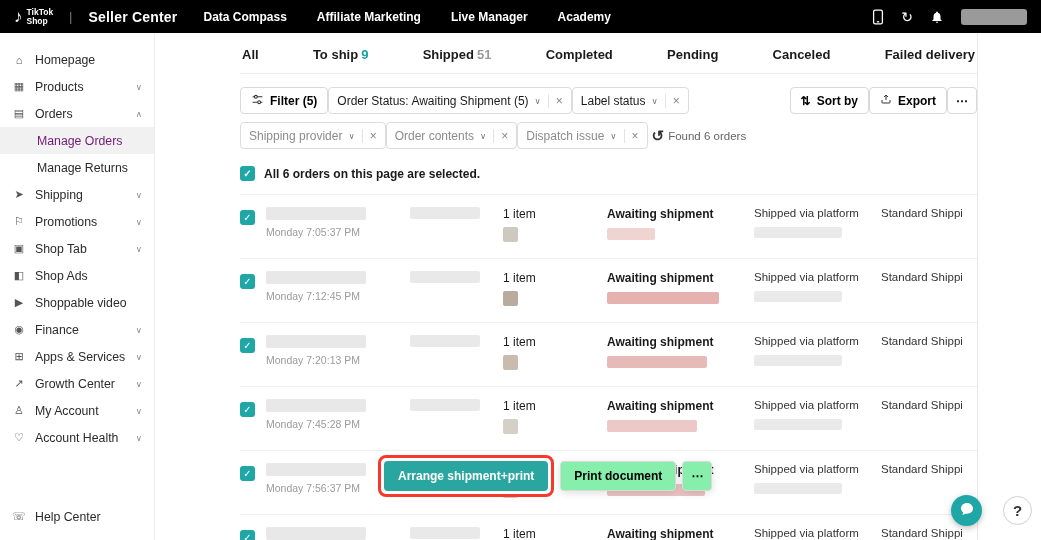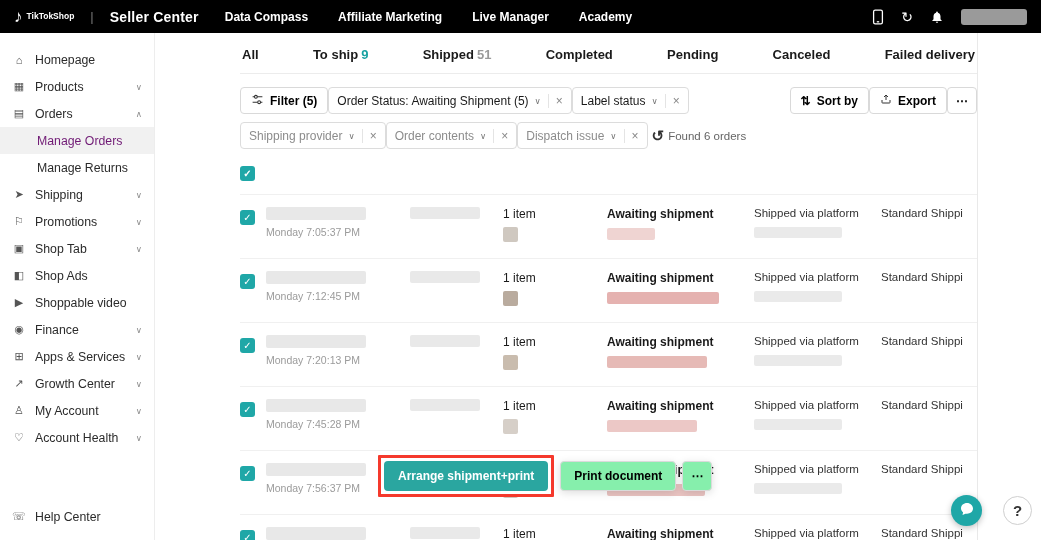--- a/index.html
+++ b/index.html
@@ -6,21 +6,21 @@
   html,body { width:1041px; height:540px; }
   body {
     position:relative; overflow:hidden; background:#fff;
     font-family:"Liberation Sans", sans-serif; color:#1a1a1a;
   }
   
   .top-header{position:absolute;top:0;left:0;right:0;height:33px;background:#000;color:#fff;
     display:flex;align-items:center;padding:0 14px;gap:14px;}
   .logo{display:flex;align-items:center;gap:4px;}
   .note-glyph{font-size:17px;line-height:1;}
-  .brand-text{display:flex;flex-direction:row;line-height:1.05;font-size:8.5px;font-weight:bold;}
+  .brand-text{display:flex;flex-direction:column;line-height:1.05;font-size:8.5px;font-weight:bold;}
   .hdr-divider{color:#777;font-size:13px;margin:0 2px;}
   .hdr-title{font-size:14px;font-weight:bold;letter-spacing:.2px;}
   .hdr-nav{display:flex;gap:30px;margin-left:12px;font-size:12px;font-weight:600;}
   .hdr-nav span{cursor:pointer;}
   .hdr-right{margin-left:auto;display:flex;align-items:center;gap:17px;}
   .hdr-icon{display:inline-flex;align-items:center;justify-content:center;cursor:pointer;}
   .refresh-glyph{font-size:14px;color:#fff;}
   .account-blur{width:66px;height:16px;border-radius:3px;background:#b5b5b5;opacity:.85;}
   
   .sidebar{position:absolute;top:33px;left:0;bottom:0;width:155px;background:#fff;
@@ -78,21 +78,21 @@
   .pink-bar{height:12px;border-radius:2px;background:#eac4c2;margin-top:7px;width:98px;}
   .order-row:nth-child(1) .pink-bar{width:48px;background:#efd4d2;}
   .order-row:nth-child(2) .pink-bar{width:112px;background:#e5b2b0;}
   .order-row:nth-child(3) .pink-bar{width:100px;background:#e6bab6;}
   .order-row:nth-child(4) .pink-bar{width:90px;background:#ecc8c6;}
   .order-row:nth-child(2) .thumb{background:#b9ab9e;}
   .order-row:nth-child(3) .thumb{background:#c9bcae;}
   .order-row:nth-child(4) .thumb{background:#d6cfc8;}
   
   .actions{position:absolute;left:138px;top:4px;display:flex;align-items:center;gap:6px;z-index:5;}
-  .red-box{border:3px solid #f5392c;border-radius:1px;padding:3px;background:#fff;}
+  .red-box{border:3px solid #f5392c;border-radius:8px;padding:3px;background:#fff;}
   .btn-primary{background:#2aa6a0;color:#fff;border:none;border-radius:4px;height:30px;padding:0 14px;
     font-size:12px;font-weight:600;cursor:pointer;font-family:inherit;}
   .btn-white{background:#86efac;border:1px solid #dadada;border-radius:4px;height:30px;padding:0 13px;
     font-size:12px;font-weight:600;cursor:pointer;box-shadow:0 2px 8px rgba(0,0,0,.13);font-family:inherit;}
   .btn-dots{width:30px;padding:0;display:inline-flex;align-items:center;justify-content:center;}
   
   .chat-fab{position:absolute;right:59px;bottom:14px;width:31px;height:31px;border-radius:50%;
     background:#1fa7a7;display:flex;align-items:center;justify-content:center;cursor:pointer;
     box-shadow:0 2px 6px rgba(0,0,0,.25);}
   .help-fab{position:absolute;right:9px;bottom:15px;width:29px;height:29px;border-radius:50%;
@@ -274,20 +274,21 @@
         <span>Dispatch issue</span>
         <span class="chev">∨</span>
         <span class="close">×</span>
       </span>
       <span class="undo-glyph">↺</span>
       <span class="found-text">Found 6 orders</span>
     </div>
 
     <div class="select-all">
       <span class="checkbox">✓</span>
+      <span>All 6 orders on this page are selected.</span>
     </div>
 
     <div class="orders">
 
       <div class="order-row">
         <div class="col-check"><span class="checkbox">✓</span></div>
         <div class="col-order">
             <div class="blur-bar"></div>
             <div class="time">Monday 7:05:37 PM</div>
           </div>

